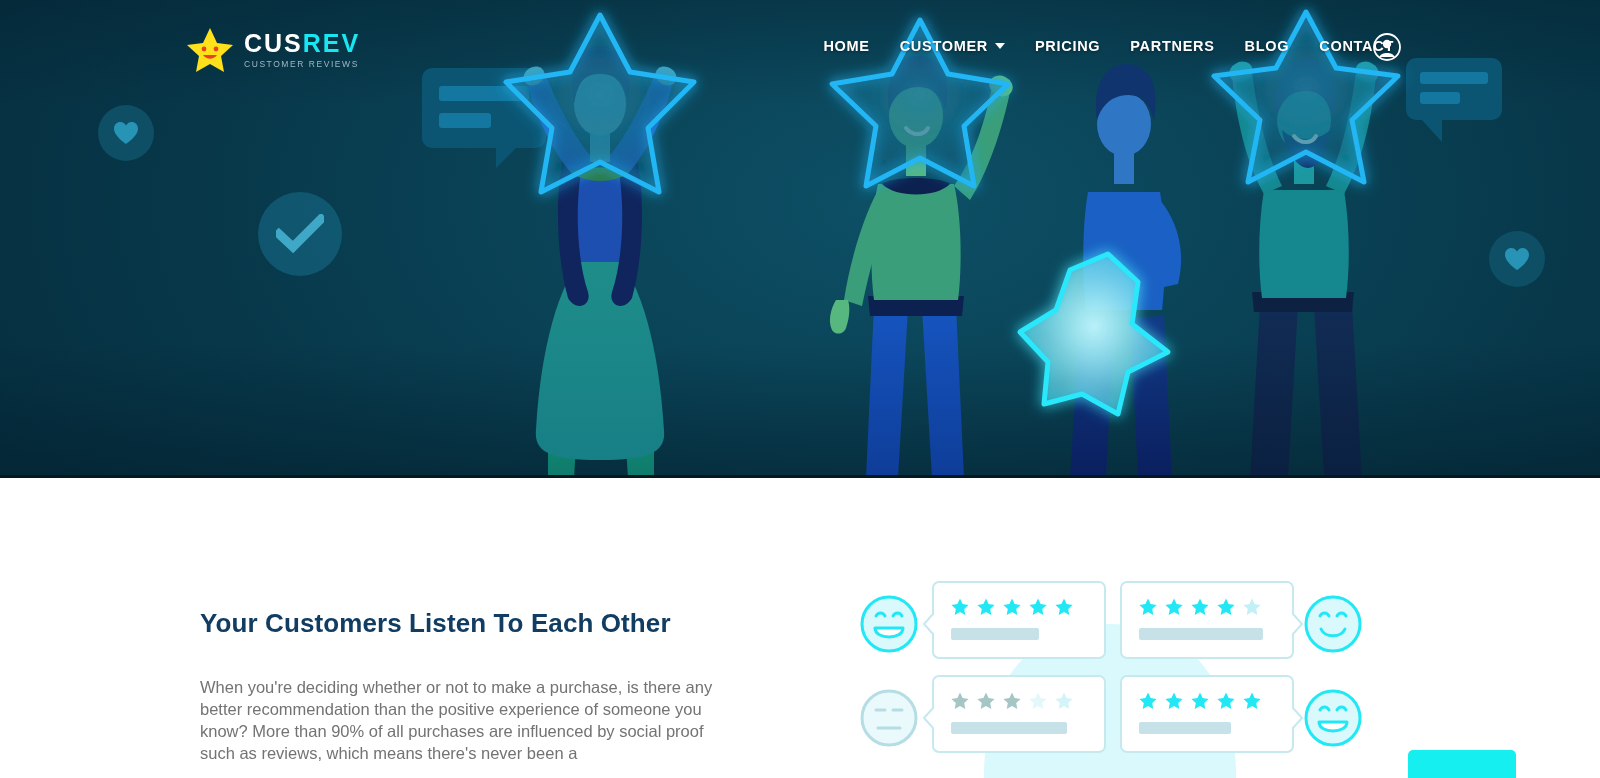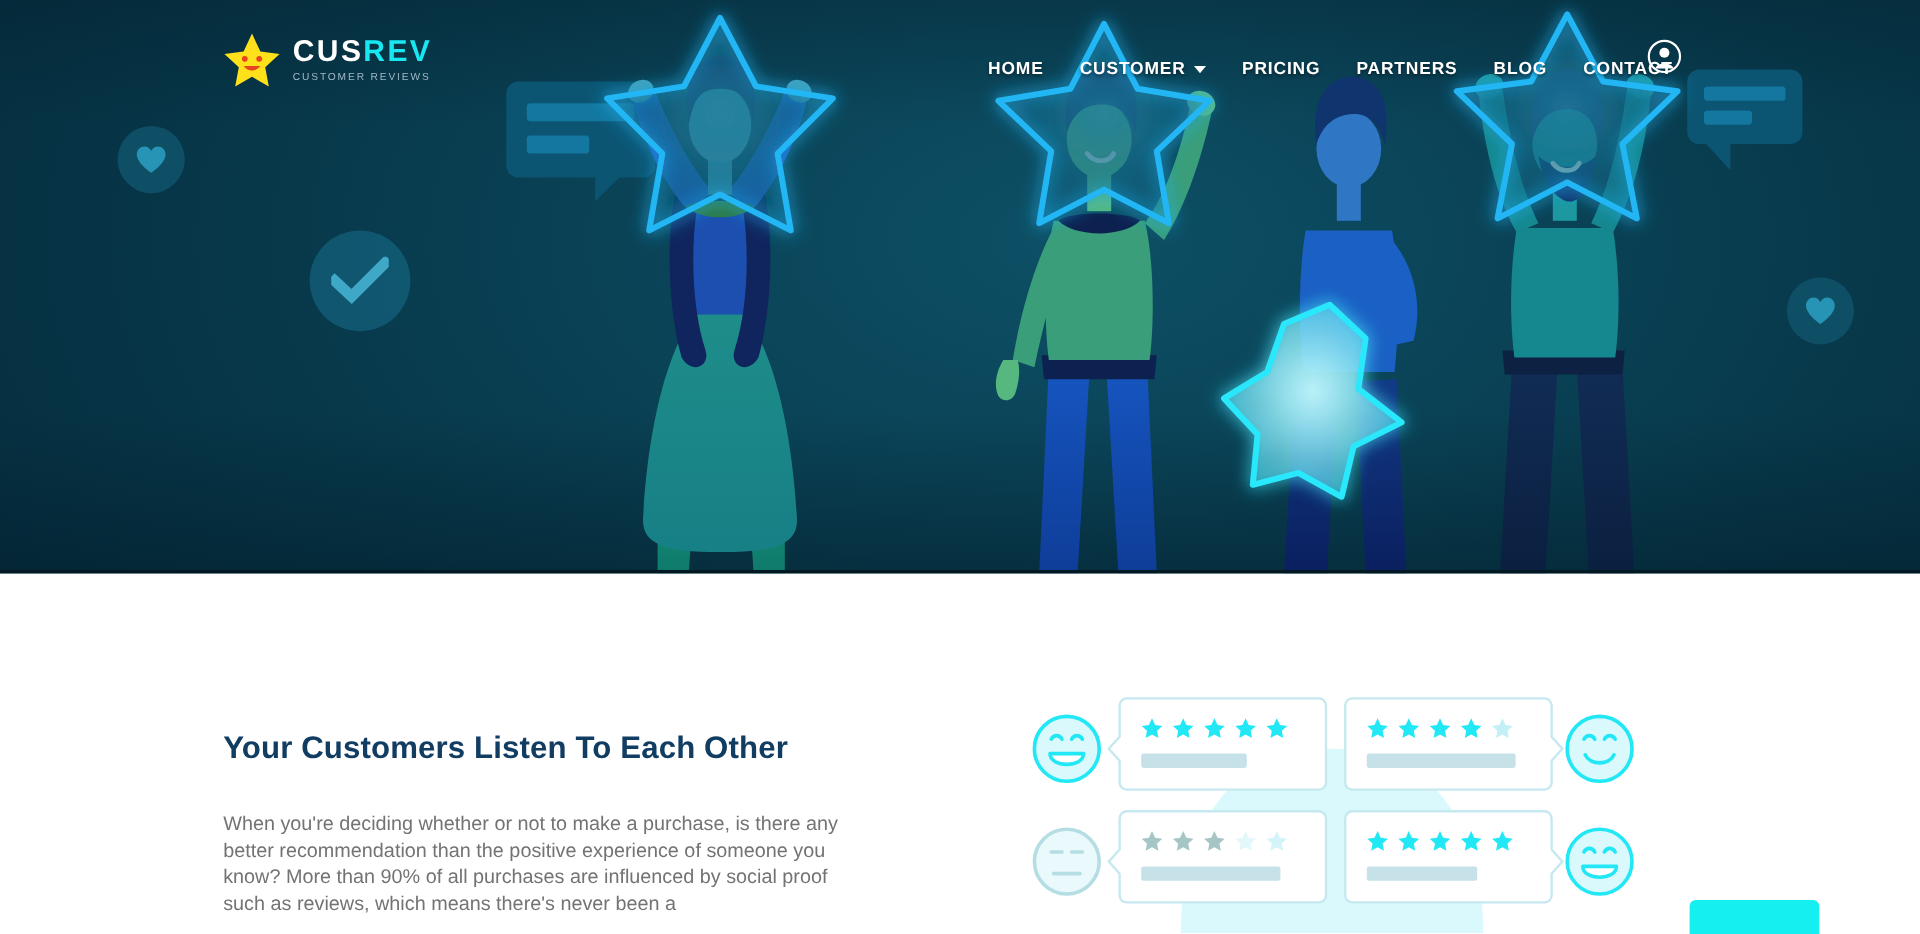--- a/index.html
+++ b/index.html
@@ -80,21 +80,21 @@
   .logo-main { font-size: 25px; font-weight: 700; letter-spacing: 2.0px; }
   .logo-main .cus { color: #ffffff; }
   .logo-main .rev { color: #18e7f2; }
   .logo-sub {
     margin-top: 4px;
     font-size: 8.5px; letter-spacing: 1.55px; font-weight: 400;
     color: #9fb8c4;
   }
 
   .main-nav {
-    position: absolute; right: 206px; top: 50px;
+    position: absolute; right: 206px; top: 38px;
     display: flex; align-items: center; gap: 30px;
   }
   .nav-link {
     color: #ffffff; text-decoration: none;
     font-size: 14.5px; font-weight: 700; letter-spacing: 0.7px;
     display: flex; align-items: center; gap: 7px;
     text-shadow: 0 1px 3px rgba(0,0,0,0.45);
     white-space: nowrap;
   }
   .caret {
@@ -151,21 +151,21 @@
     min-width: 200px;
   }
 
   
   .content {
     position: relative;
     width: 1600px; height: 300px;
     background: #ffffff;
     overflow: hidden;
   }
-  .sec-text { position: absolute; left: 186px; top: 130px; width: 530px; }
+  .sec-text { position: absolute; left: 200px; top: 130px; width: 530px; }
   .sec-title {
     font-size: 26px; font-weight: 700; color: #123d63;
     letter-spacing: 0.1px; white-space: nowrap;
   }
   .sec-body {
     margin-top: 38px;
     font-size: 16.5px; line-height: 1.33; color: #737373;
     width: 525px;
   }
 

